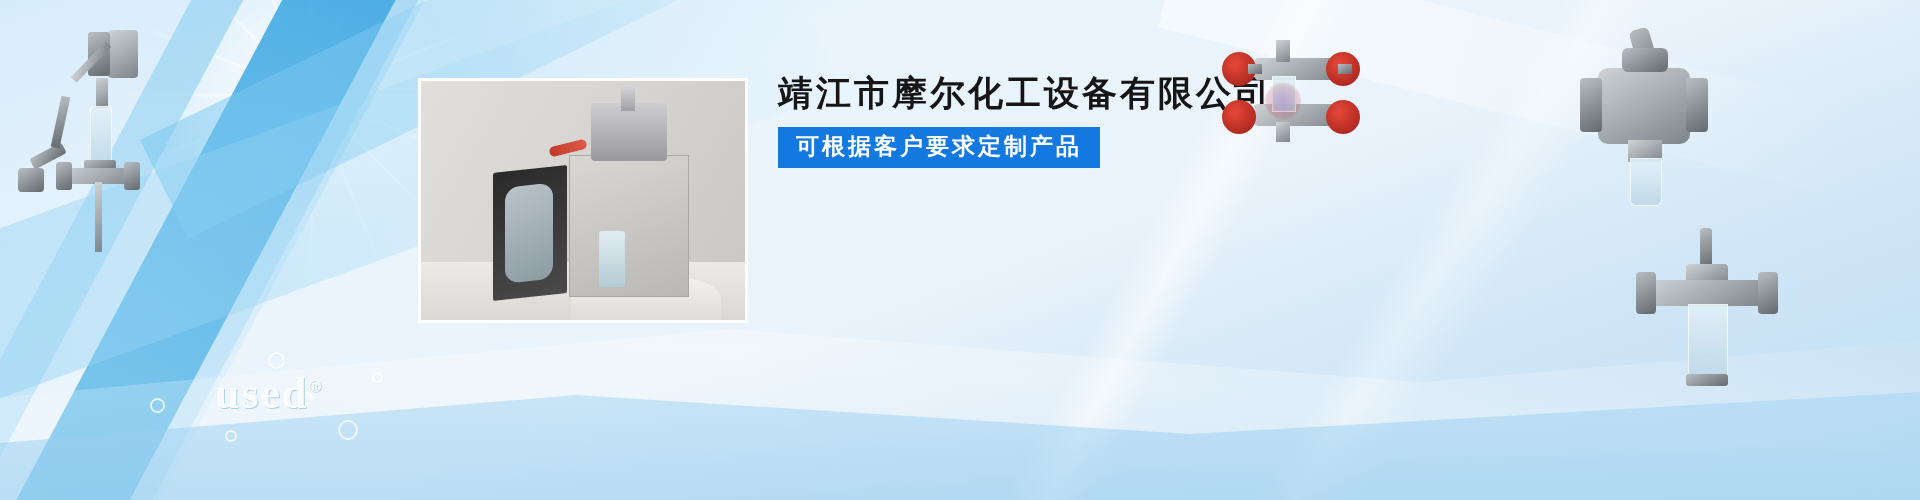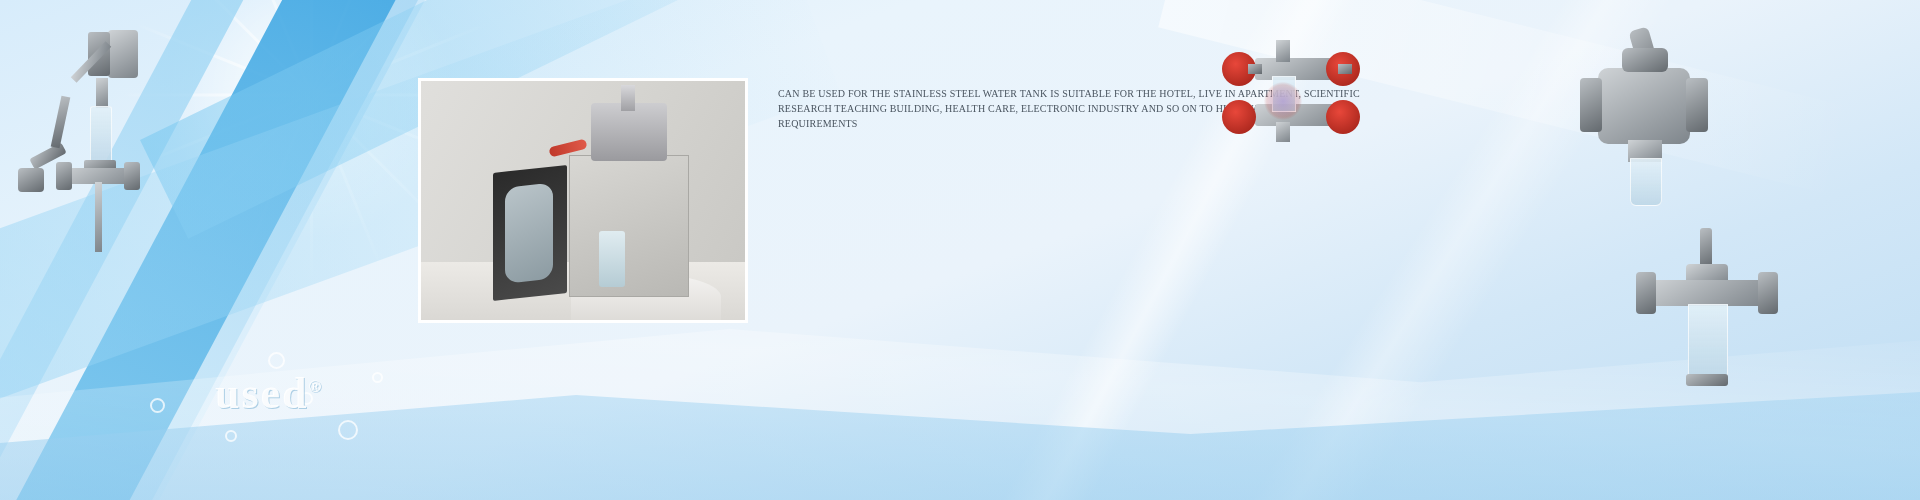--- a/index.html
+++ b/index.html
@@ -154,21 +154,22 @@
     <div class="ph-bot"></div>
     <div class="ph-valve"></div>
     <div class="ph-stem"></div>
     <div class="ph-red"></div>
     <div class="ph-door">
         <div class="ph-win"></div>
       </div>
   </div>
 
   <div class="txt">
-    <div class="eng">Can be used for the stainless steel water tank is suitable for the hotel, live in apartment, scientific research teaching building, health care, electronic industry and so on to high water quality requirements</div>
+    <div class="title">靖江市摩尔化工设备有限公司</div>
+    <div class="row4"><span class="hl2">可根据客户要求定制产品</span></div>
   </div>
 
   <div>
     <div class="eq mt" style="left:1255px;top:58px;width:90px;height:22px;position:absolute;border-radius:3px;"></div>
     <div class="eq mt" style="left:1255px;top:104px;width:90px;height:22px;position:absolute;border-radius:3px;"></div>
     <div class="eq glass" style="left:1272px;top:76px;width:22px;height:34px;position:absolute;"></div>
     <div class="eq red" style="left:1222px;top:52px;width:34px;height:34px;position:absolute;"></div>
     <div class="eq red" style="left:1326px;top:52px;width:34px;height:34px;position:absolute;"></div>
     <div class="eq red" style="left:1222px;top:100px;width:34px;height:34px;position:absolute;"></div>
     <div class="eq red" style="left:1326px;top:100px;width:34px;height:34px;position:absolute;"></div>

